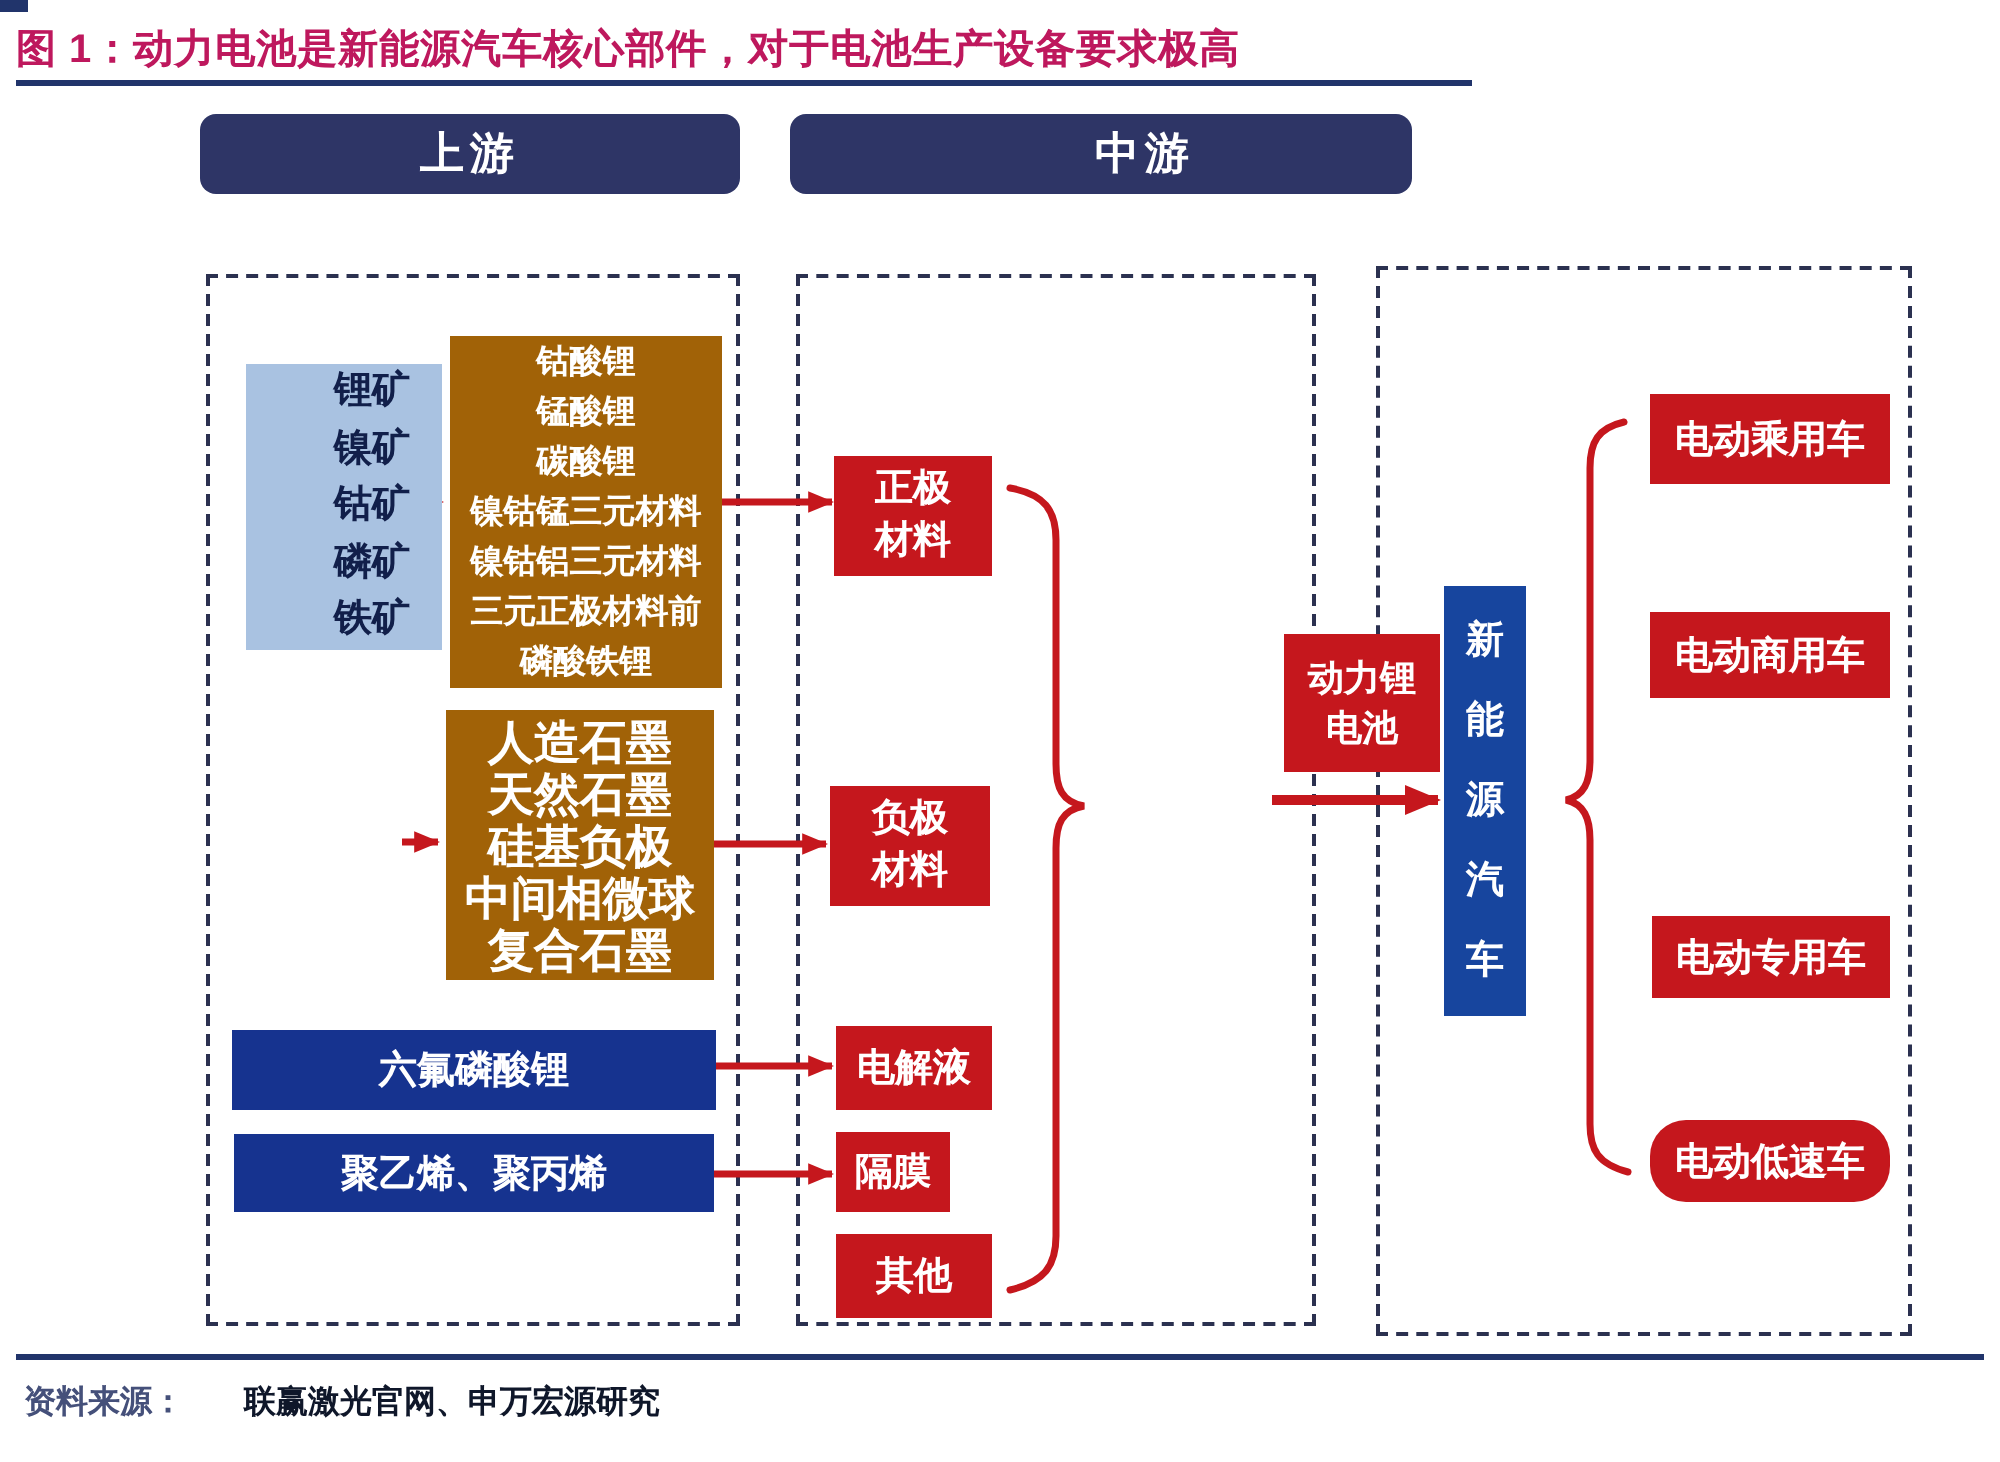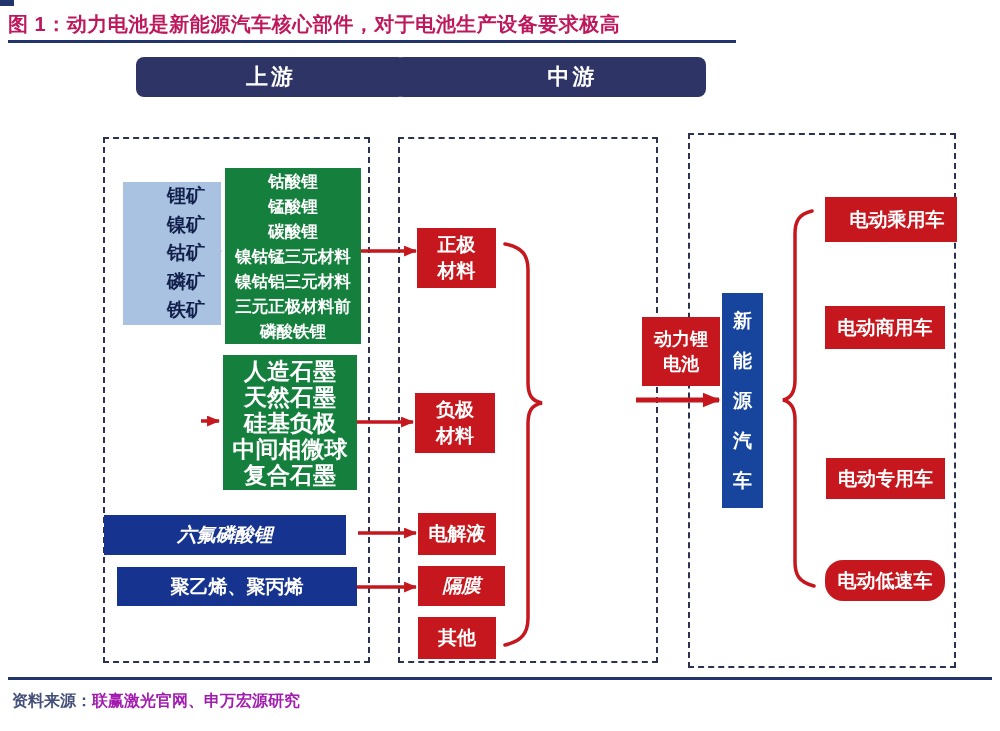--- a/index.html
+++ b/index.html
@@ -4,63 +4,63 @@
 <style>
   html,body{margin:0;padding:0;background:#ffffff;}
   body{font-family:"Liberation Sans","DejaVu Sans",sans-serif;}
   .page{position:relative;width:1000px;height:731px;background:#ffffff;overflow:hidden;}
 
   .corner-mark{position:absolute;left:0;top:0;width:14px;height:6px;background:#21346b;}
   .fig-title{position:absolute;left:8px;top:11px;width:750px;font-size:20px;font-weight:bold;color:#be185d;letter-spacing:0.5px;}
   .title-rule{position:absolute;left:8px;top:40px;width:728px;height:3px;background:#21346b;}
 
   .stage-header{position:absolute;height:40px;background:#2e3566;border-radius:8px;display:flex;align-items:center;justify-content:center;color:#ffffff;font-size:22px;font-weight:bold;letter-spacing:3px;z-index:3;}
-  .hdr-up{left:100px;top:57px;width:270px;margin-left:36px;}
+  .hdr-up{left:100px;top:57px;width:270px;}
   .hdr-mid{left:395px;top:57px;width:267px;padding-left:44px;}
   .hdr-down{left:686px;top:57px;width:270px;}
 
   .dashed-box{position:absolute;border:2px dashed #2b3150;z-index:1;}
   .dc-left{left:103px;top:137px;width:263px;height:522px;}
   .dc-mid{left:398px;top:137px;width:256px;height:522px;}
   .dc-right{left:688px;top:133px;width:264px;height:531px;}
 
   .box{position:absolute;display:flex;align-items:center;justify-content:center;text-align:center;font-weight:bold;white-space:pre-line;z-index:3;}
   .lightblue{background:#a9c2e1;color:#111f4a;}
-  .royal{background:#15803d;color:#ffffff;}
+  .royal{background:#a16207;color:#ffffff;}
   .deep{background:#16338f;color:#ffffff;}
   .midblue{background:#17459e;color:#ffffff;}
   .red{background:#c5171d;color:#ffffff;}
 
   .b-mines{left:123px;top:182px;width:70px;height:143px;font-size:19px;line-height:28.5px;padding-left:28px;}
   .b-cathmat{left:225px;top:168px;width:136px;height:176px;font-size:16.5px;line-height:25px;}
   .b-graph{left:117px;top:381px;width:82px;height:82px;font-size:20px;line-height:31px;}
   .b-anodemat{left:223px;top:355px;width:134px;height:135px;font-size:23px;line-height:26px;}
-  .b-salt{left:104px;top:515px;width:242px;height:40px;font-size:19px;font-style:italic;}
+  .b-salt{left:116px;top:515px;width:242px;height:40px;font-size:19px;}
   .b-poly{left:117px;top:567px;width:240px;height:39px;font-size:19px;}
 
   .b-cathode{left:417px;top:228px;width:79px;height:60px;font-size:19px;line-height:26px;}
   .b-anode{left:415px;top:393px;width:80px;height:60px;font-size:19px;line-height:26px;}
   .b-elect{left:418px;top:513px;width:78px;height:42px;font-size:19px;}
-  .b-sep{left:418px;top:566px;width:87px;height:40px;font-size:19px;font-style:italic;}
+  .b-sep{left:418px;top:566px;width:57px;height:40px;font-size:19px;}
   .b-other{left:418px;top:617px;width:78px;height:42px;font-size:19px;}
   .b-cellpack{left:561px;top:322px;width:74px;height:160px;font-size:18.5px;line-height:30px;}
   .b-powerbat{left:642px;top:317px;width:78px;height:69px;font-size:18px;line-height:25px;z-index:5;}
 
   .b-nev{left:722px;top:293px;width:41px;height:215px;font-size:19px;line-height:40px;}
-  .b-v1{left:825px;top:197px;width:120px;height:45px;font-size:19px;padding-left:12px;}
+  .b-v1{left:825px;top:197px;width:120px;height:45px;font-size:19px;}
   .b-v2{left:825px;top:306px;width:120px;height:43px;font-size:19px;}
   .b-v3{left:826px;top:458px;width:119px;height:41px;font-size:19px;}
   .b-v4{left:825px;top:560px;width:120px;height:41px;font-size:19px;border-radius:18px;}
 
   .connectors{position:absolute;left:0;top:0;width:1000px;height:731px;z-index:2;pointer-events:none;}
 
   .bottom-rule{position:absolute;left:8px;top:677px;width:984px;height:3px;background:#21346b;}
   .source-line{position:absolute;left:12px;top:691px;font-size:16px;font-weight:bold;}
   .source-prefix{color:#45507a;}
-  .source-insts{color:#a21caf;}
+  .source-insts{color:#0f172a;margin-left:30px;}
 </style>
 </head>
 <body>
 
 <div class="page">
 
   <div class="corner-mark"></div>
   <div class="fig-title">图 1：动力电池是新能源汽车核心部件，对于电池生产设备要求极高</div>
   <div class="title-rule"></div>
 

